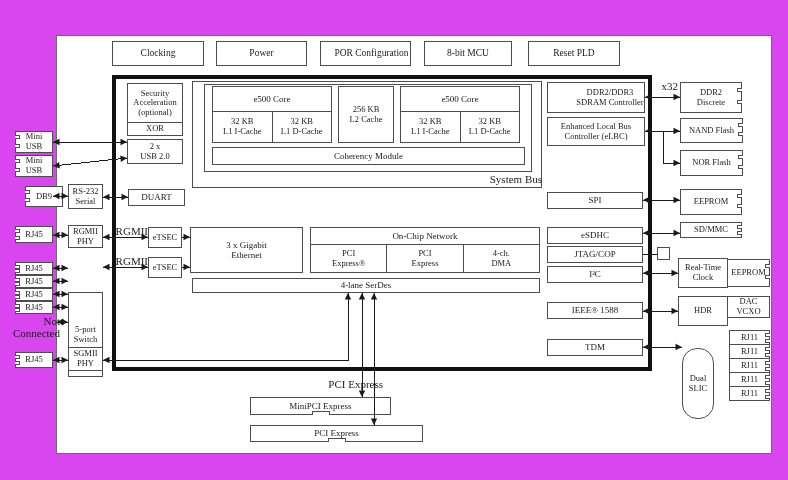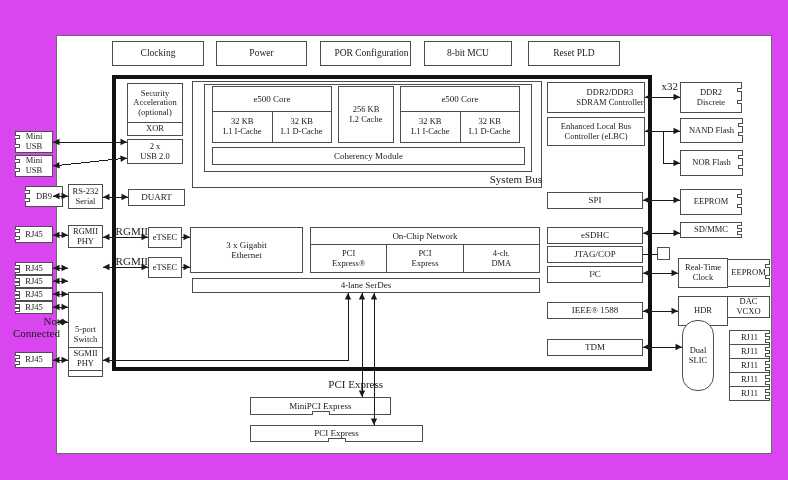--- a/index.html
+++ b/index.html
@@ -120,21 +120,21 @@
   <div class="b cR f85" style="left:680px;top:150px;width:63px;height:26px;">NOR Flash</div>
   <div class="b cR f85" style="left:680px;top:189px;width:62px;height:26px;">EEPROM</div>
   <div class="b cR f85" style="left:680px;top:222px;width:62px;height:16px;">SD/MMC</div>
   <div class="plain" style="left:657px;top:247px;width:13px;height:13px;"></div>
   <div class="b f85" style="left:678px;top:258px;width:50px;height:30px;">Real-Time
 Clock</div>
   <div class="b cR f85" style="left:727px;top:259px;width:43px;height:28px;">EEPROM</div>
   <div class="b f85" style="left:678px;top:296px;width:50px;height:30px;">HDR</div>
   <div class="b f85" style="left:727px;top:296px;width:43px;height:22px;">DAC
 VCXO</div>
-  <div class="b f85" style="left:682px;top:320px;width:32px;height:71px;border-radius:15px;">Dual
+  <div class="b f85" style="left:682px;top:348px;width:32px;height:71px;border-radius:15px;">Dual
 SLIC</div>
   <div class="b cR f85" style="left:729px;top:330px;width:41px;height:15px;">RJ11</div>
   <div class="b cR f85" style="left:729px;top:344px;width:41px;height:15px;">RJ11</div>
   <div class="b cR f85" style="left:729px;top:358px;width:41px;height:15px;">RJ11</div>
   <div class="b cR f85" style="left:729px;top:372px;width:41px;height:15px;">RJ11</div>
   <div class="b cR f85" style="left:729px;top:386px;width:41px;height:15px;">RJ11</div>
 
   <div class="b cL f85" style="left:15px;top:131px;width:38px;height:22px;">Mini
 USB</div>
   <div class="b cL f85" style="left:15px;top:155px;width:38px;height:22px;">Mini

